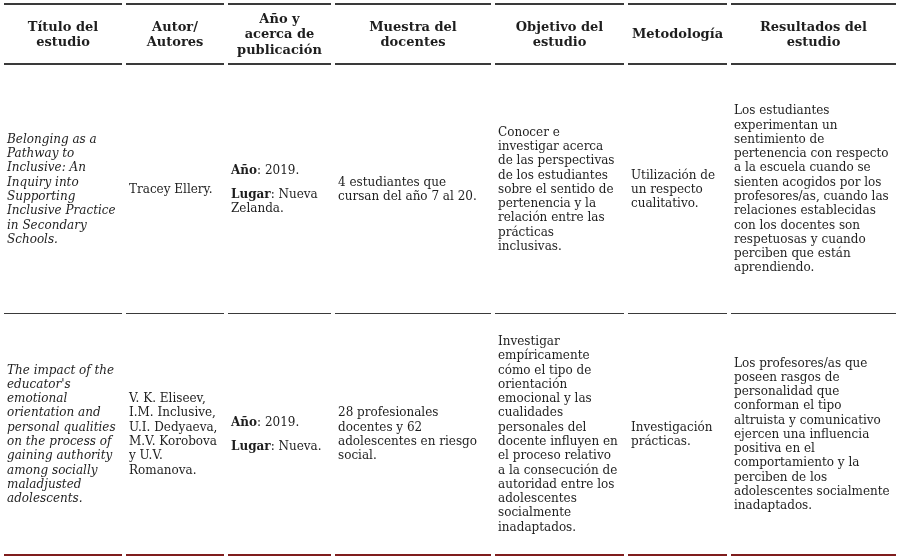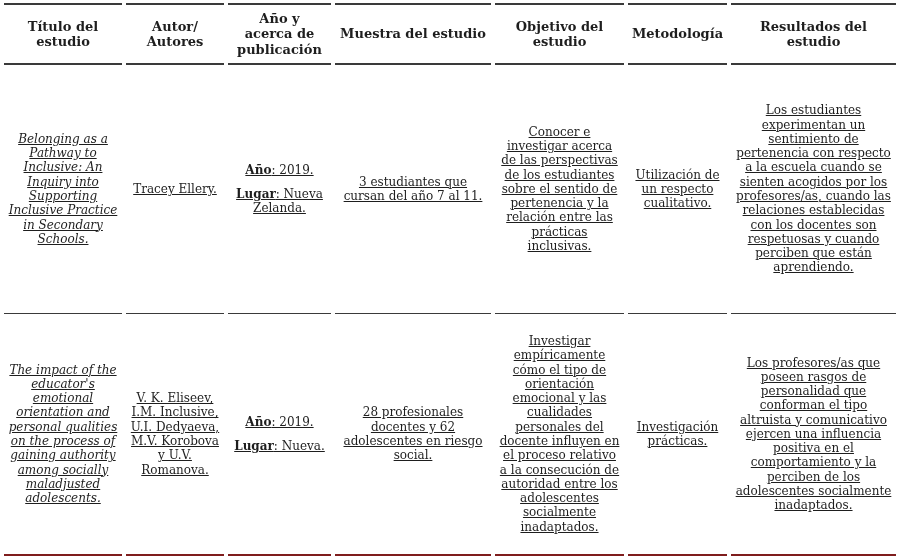--- a/index.html
+++ b/index.html
@@ -29,24 +29,23 @@
     white-space: pre-line;
     border-top: 2px solid #3a3a3a;
     border-bottom: 2px solid #3a3a3a;
     height: 54px;
     padding: 2px 1px;
   }
   td {
     font-size: 12px;
     line-height: 1.19;
     vertical-align: middle;
-    text-align: center;
+    text-align: left;
     padding: 6px 3px;
     word-wrap: break-word;
-    text-decoration: underline;
   }
   tbody tr.row-1 td {
     border-bottom: 1px solid #3a3a3a;
     height: 236px;
   }
   tbody tr.row-2 td {
     border-bottom: 2px solid #7f1d1d;
     height: 228px;
   }
   td.c-title { font-style: italic; }
@@ -68,37 +67,37 @@
   </colgroup>
   <thead>
     <tr>
       <th>Título del
 estudio</th>
       <th>Autor/
 Autores</th>
       <th>Año y
 acerca de
 publicación</th>
-      <th>Muestra del estudio</th>
+      <th>Muestra del docentes</th>
       <th>Objetivo del
 estudio</th>
       <th>Metodología</th>
       <th>Resultados del
 estudio</th>
     </tr>
   </thead>
   <tbody>
     <tr class="row-1">
       <td class="c-title">Belonging as a Pathway to Inclusive: An Inquiry into Supporting Inclusive Practice in Secondary Schools.</td>
       <td>Tracey Ellery.</td>
       <td>
         <p><b>Año</b><span>: 2019.</span></p>
         <p><b>Lugar</b><span>: Nueva Zelanda.</span></p>
       </td>
-      <td>3 estudiantes que cursan del año 7 al 11.</td>
+      <td>4 estudiantes que cursan del año 7 al 20.</td>
       <td>Conocer e investigar acerca de las perspectivas de los estudiantes sobre el sentido de pertenencia y la relación entre las prácticas inclusivas.</td>
       <td>Utilización de un respecto cualitativo.</td>
       <td>Los estudiantes experimentan un sentimiento de pertenencia con respecto a la escuela cuando se sienten acogidos por los profesores/as, cuando las relaciones establecidas con los docentes son respetuosas y cuando perciben que están aprendiendo.</td>
     </tr>
     <tr class="row-2">
       <td class="c-title">The impact of the educator's emotional orientation and personal qualities on the process of gaining authority among socially maladjusted adolescents.</td>
       <td>V. K. Eliseev, I.M. Inclusive, U.I. Dedyaeva, M.V. Korobova y U.V. Romanova.</td>
       <td>
         <p><b>Año</b><span>: 2019.</span></p>
         <p><b>Lugar</b><span>: Nueva.</span></p>

